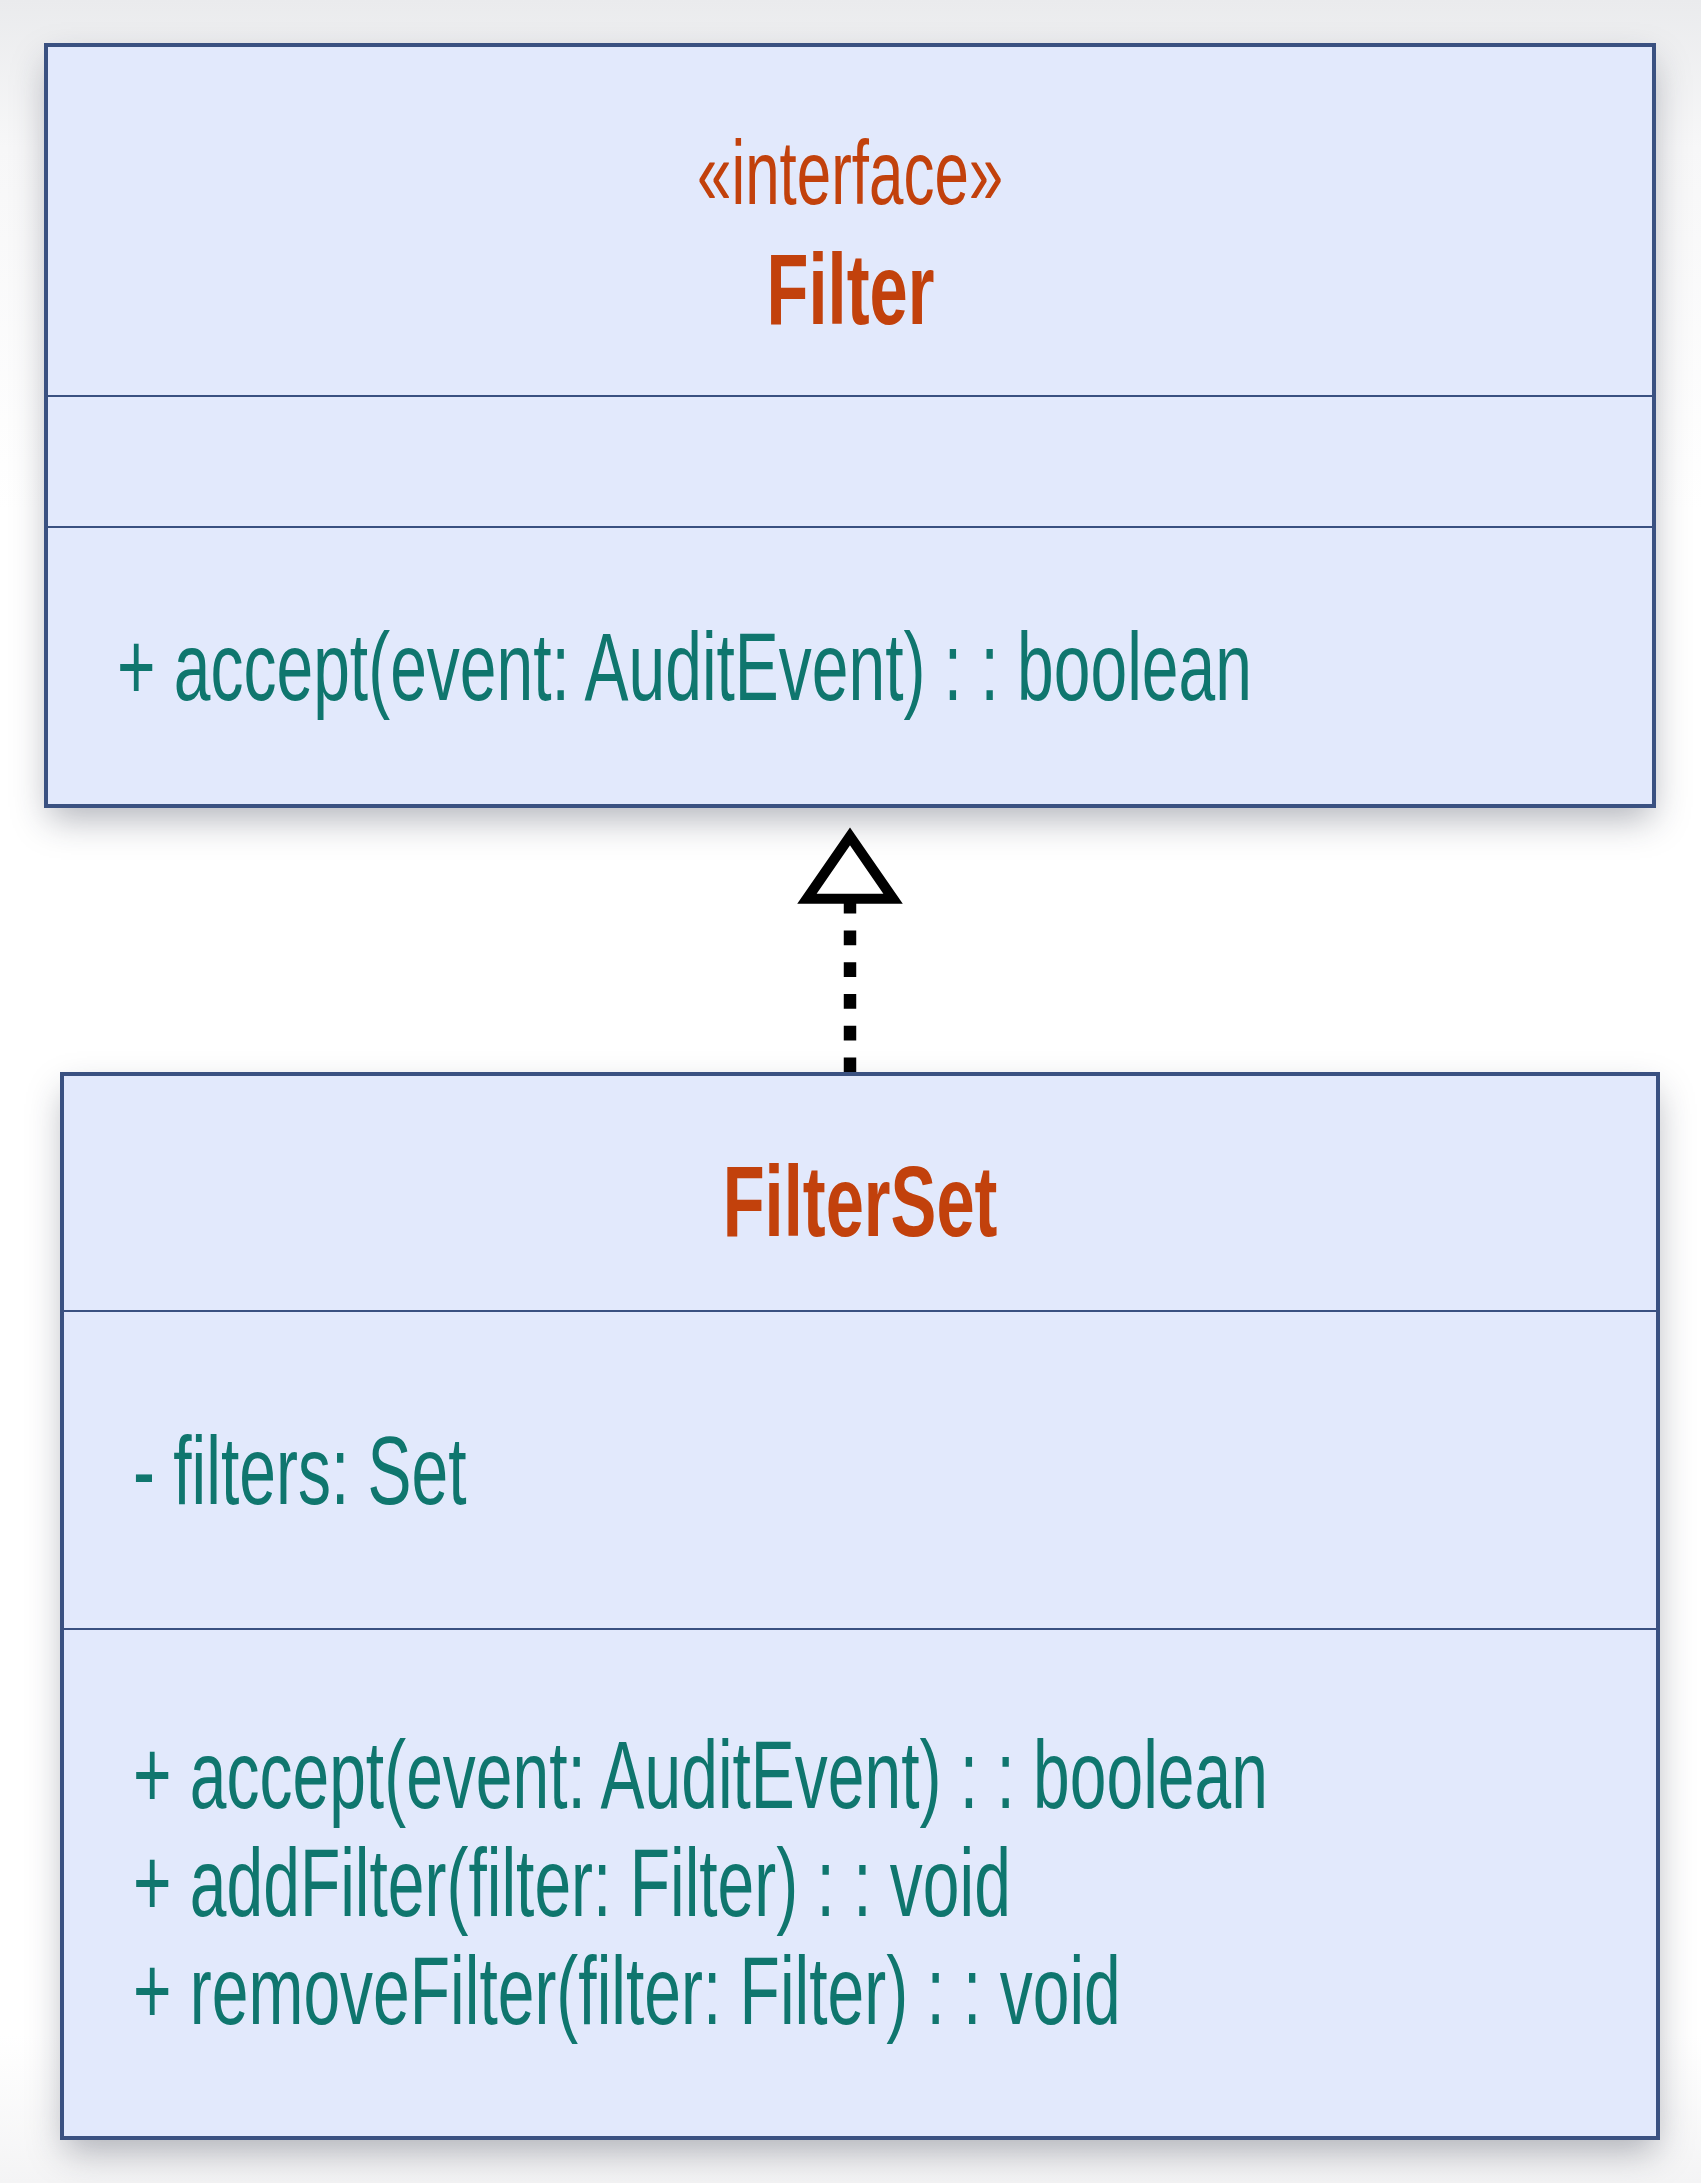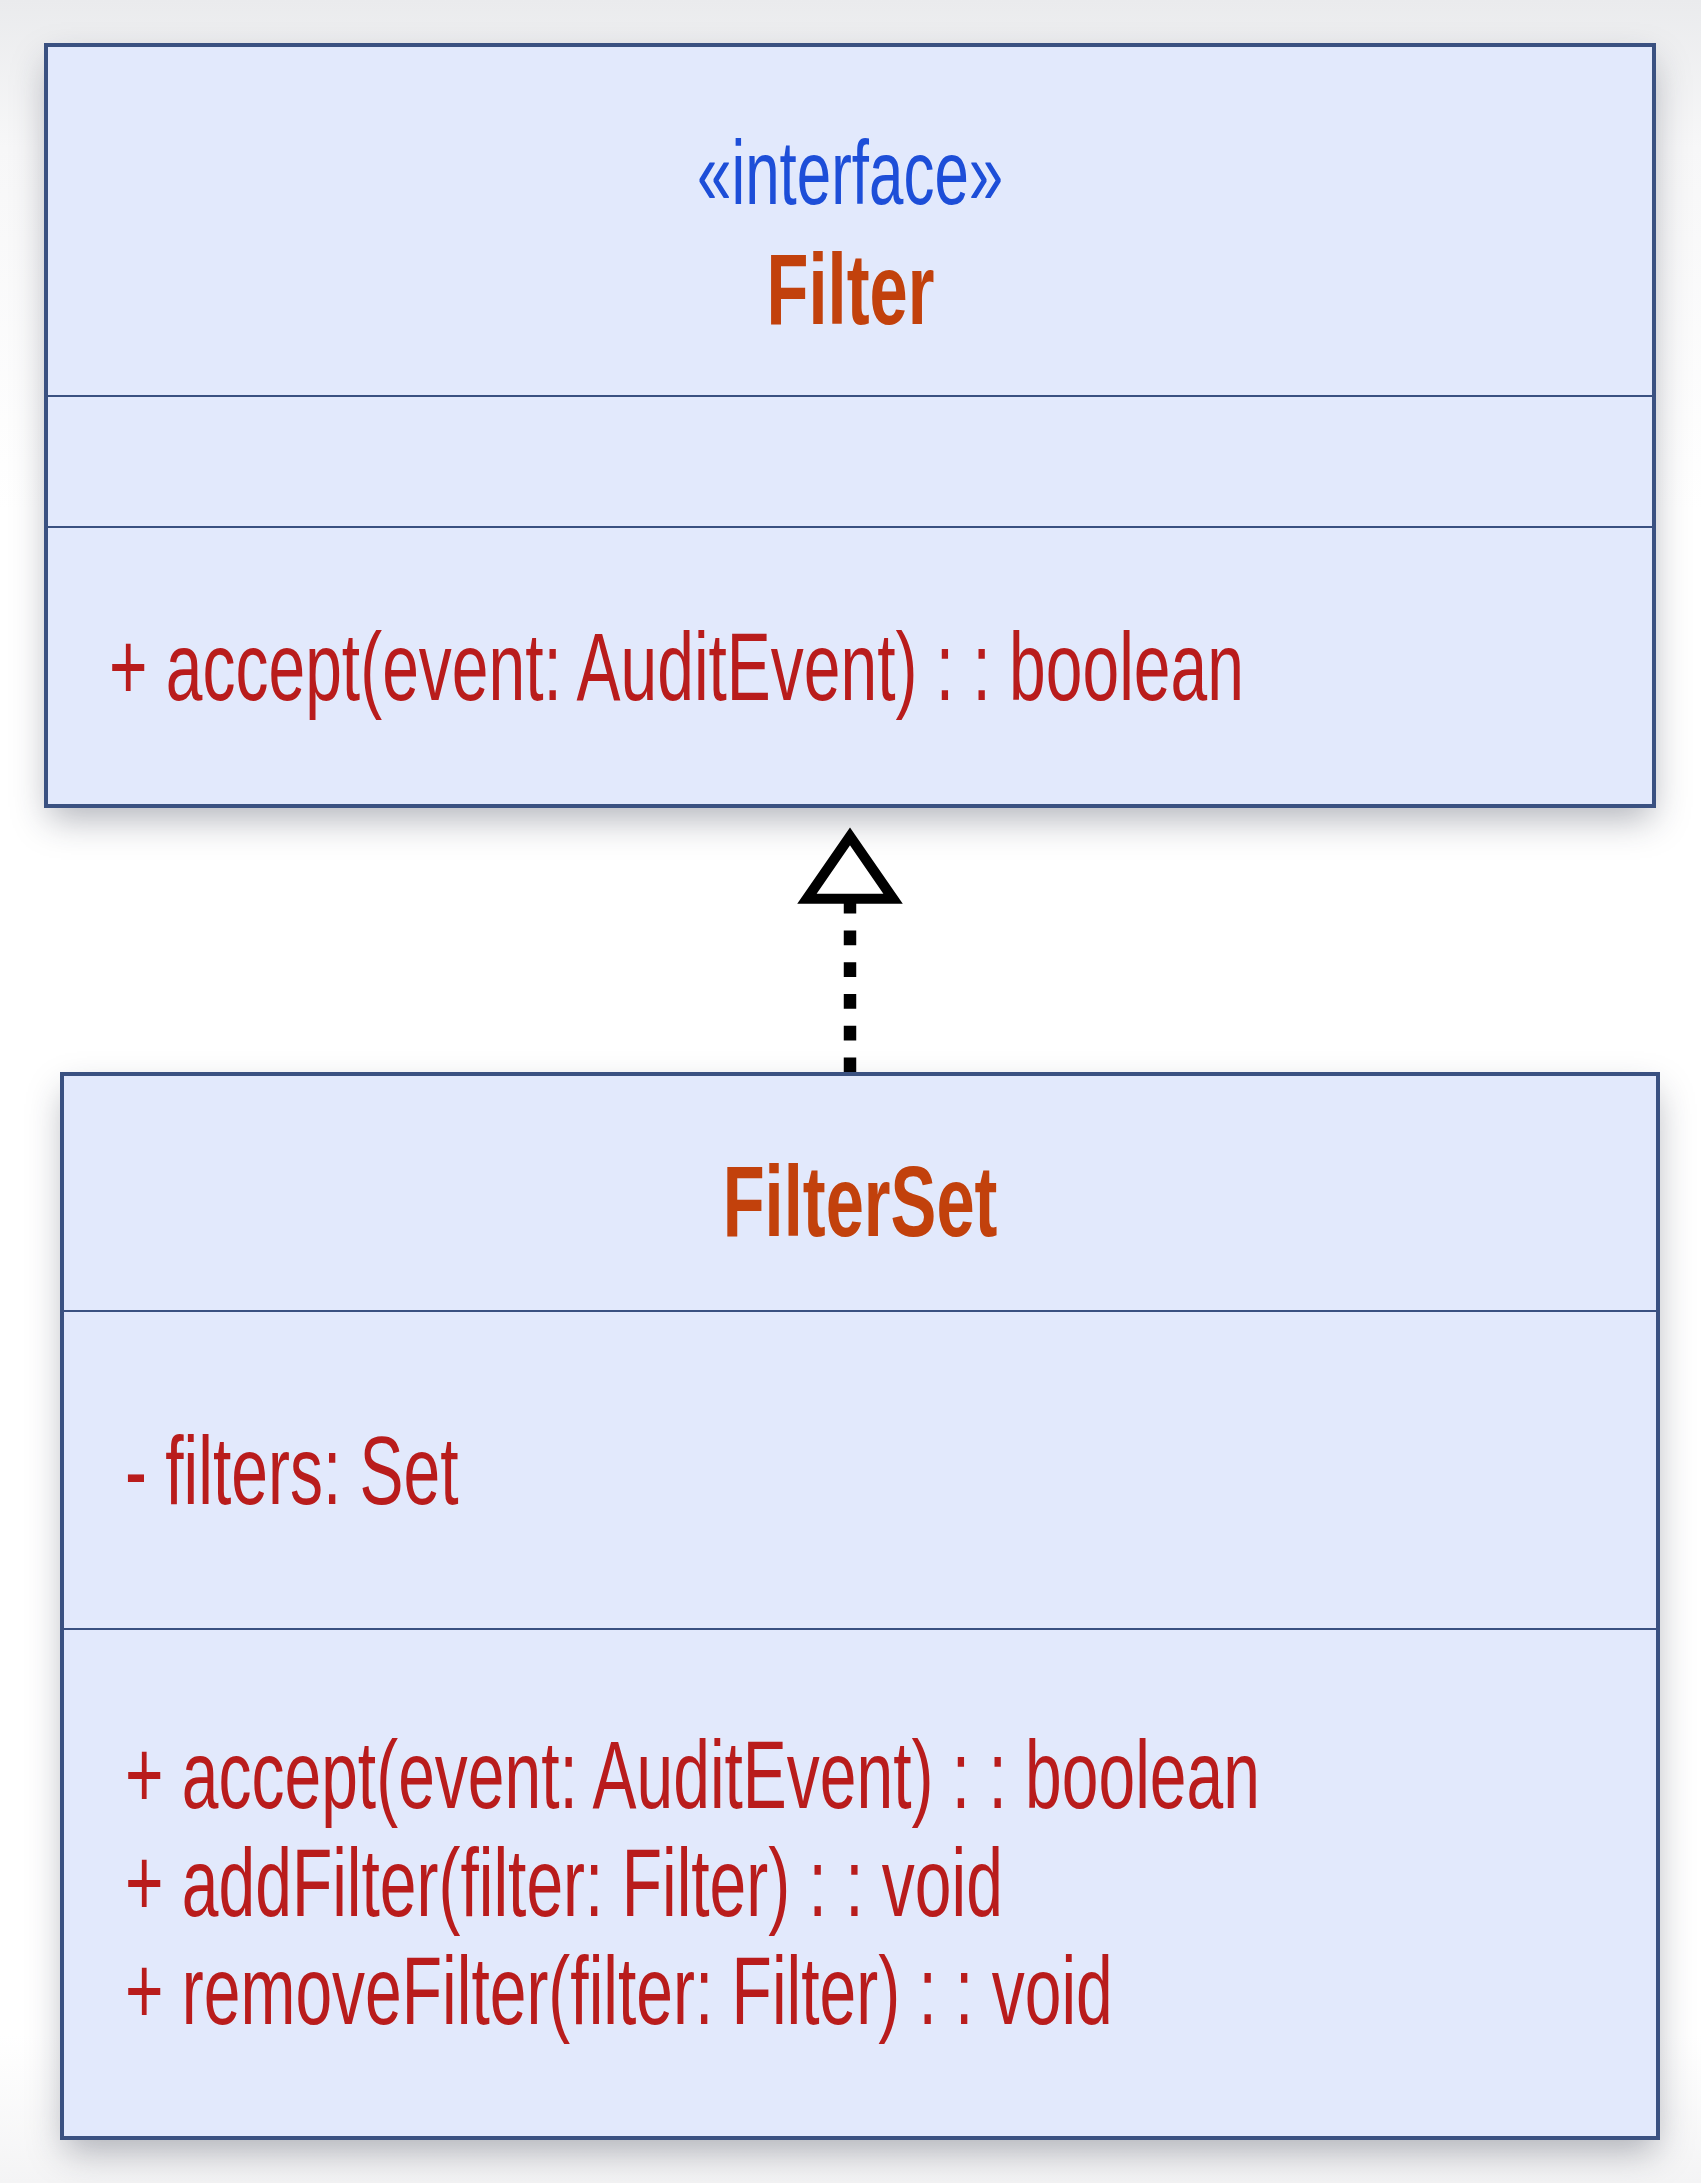--- a/index.html
+++ b/index.html
@@ -51,29 +51,30 @@
     display: flex; flex-direction: column; justify-content: center;
     padding-left: 61px;
   }
 
   .narrow { display: inline-block; transform: scaleX(0.68); white-space: nowrap; }
   .center-narrow { transform-origin: 50% 50%; }
   .left-narrow   { transform-origin: 0 50%; align-self: flex-start; }
 
   .stereotype {
     font-size: 91px; font-weight: 400; line-height: 114px;
-    color: #1d4ed8;
+    color: #c2410c;
   }
   .class-name {
     font-size: 101px; font-weight: 700; line-height: 119px;
     color: #c2410c;
   }
   .member {
     font-size: 97px; font-weight: 400; line-height: 108px;
-    color: #b91c1c;
+    color: #0f766e;
+    margin-left: 8px;
   }
   .interface-box .methods-compartment .member,
   .filterset-box .attributes-compartment .member { line-height: 119px; }
 
   .realization-arrow {
     position: absolute;
     left: 782px; top: 812px;
     width: 136px; height: 263px;
   }
 </style>

